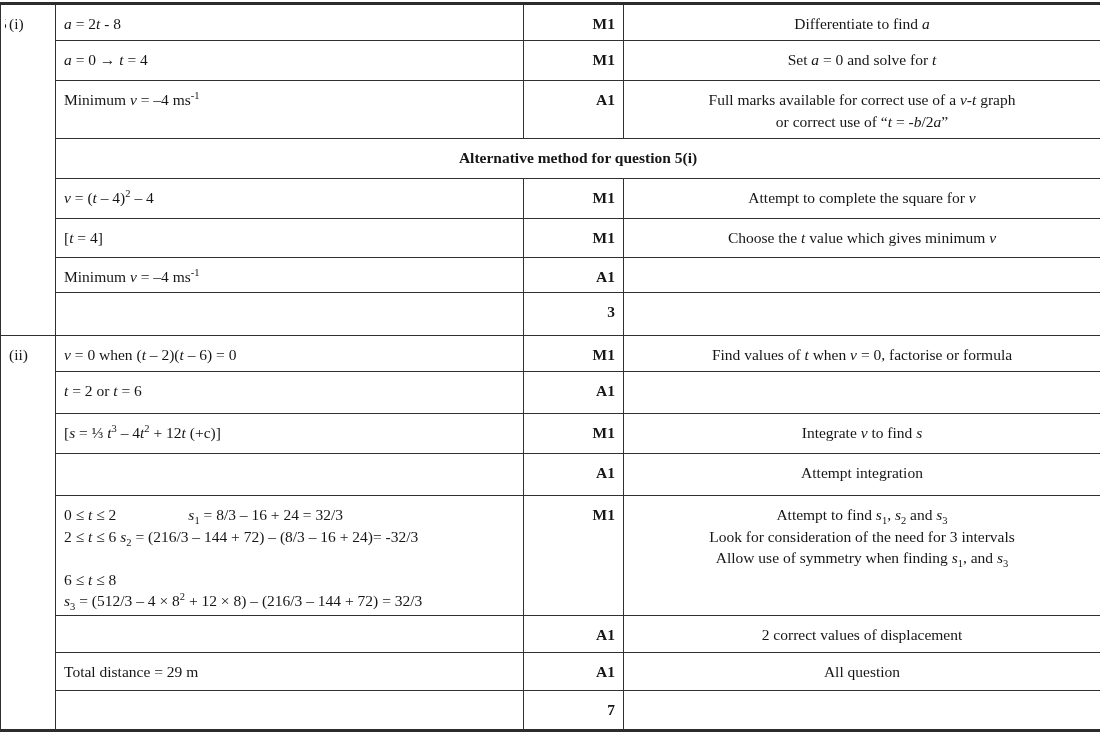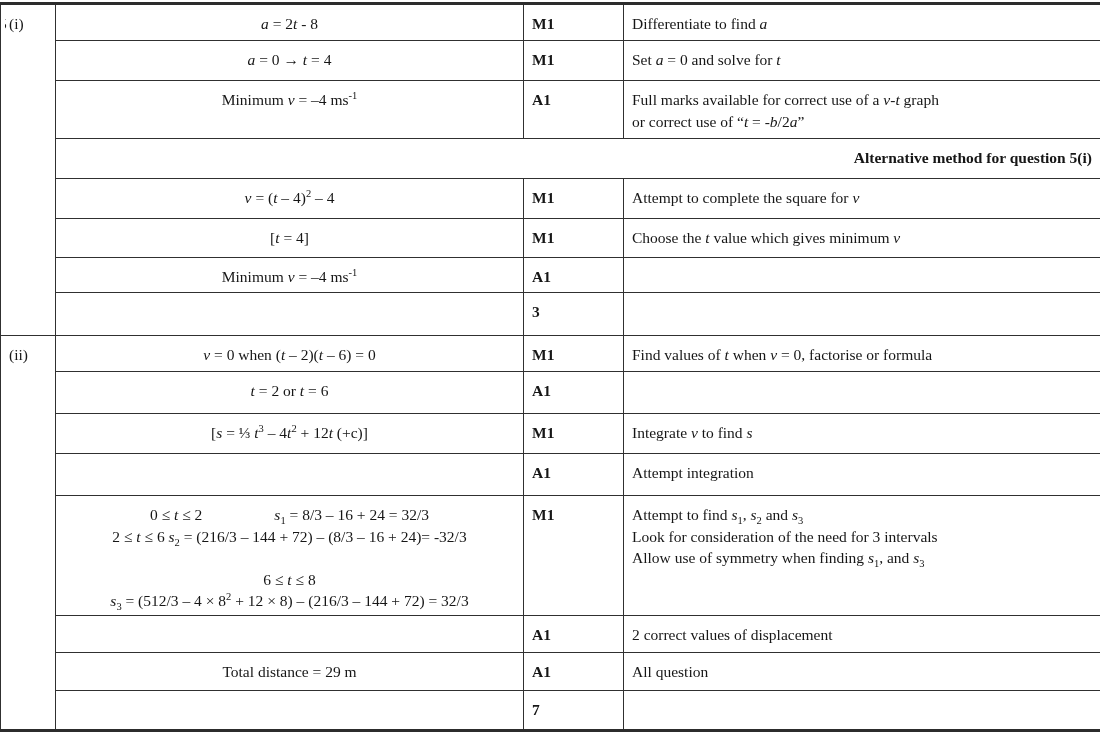--- a/index.html
+++ b/index.html
@@ -26,29 +26,29 @@
     line-height: 21.5px;
     padding: 8px 8px 3px 8px;
     overflow: hidden;
     background: #ffffff;
   }
   td.part {
     border-left: none;
     padding: 10px 2px 2px 4px;
     font-size: 16px;
   }
-  td.answer { padding-left: 8px; text-align: center; }
+  td.answer { padding-left: 8px; }
   td.mark {
-    text-align: left;
+    text-align: right;
     padding-right: 15px;
     font-weight: bold;
   }
-  td.comment { padding-left: 10px; }
+  td.comment { padding-left: 10px; text-align: center; }
   td.alt-header {
-    text-align: right;
+    text-align: center;
     font-weight: bold;
     font-size: 15.5px;
     padding-top: 10px;
   }
   td sup { font-size: 10.5px; line-height: 0; }
   td sub { font-size: 10.5px; line-height: 0; }
   .sp { display: inline-block; width: 72px; }
   .clip-prefix {
     display: inline-block;
     width: 4px;

